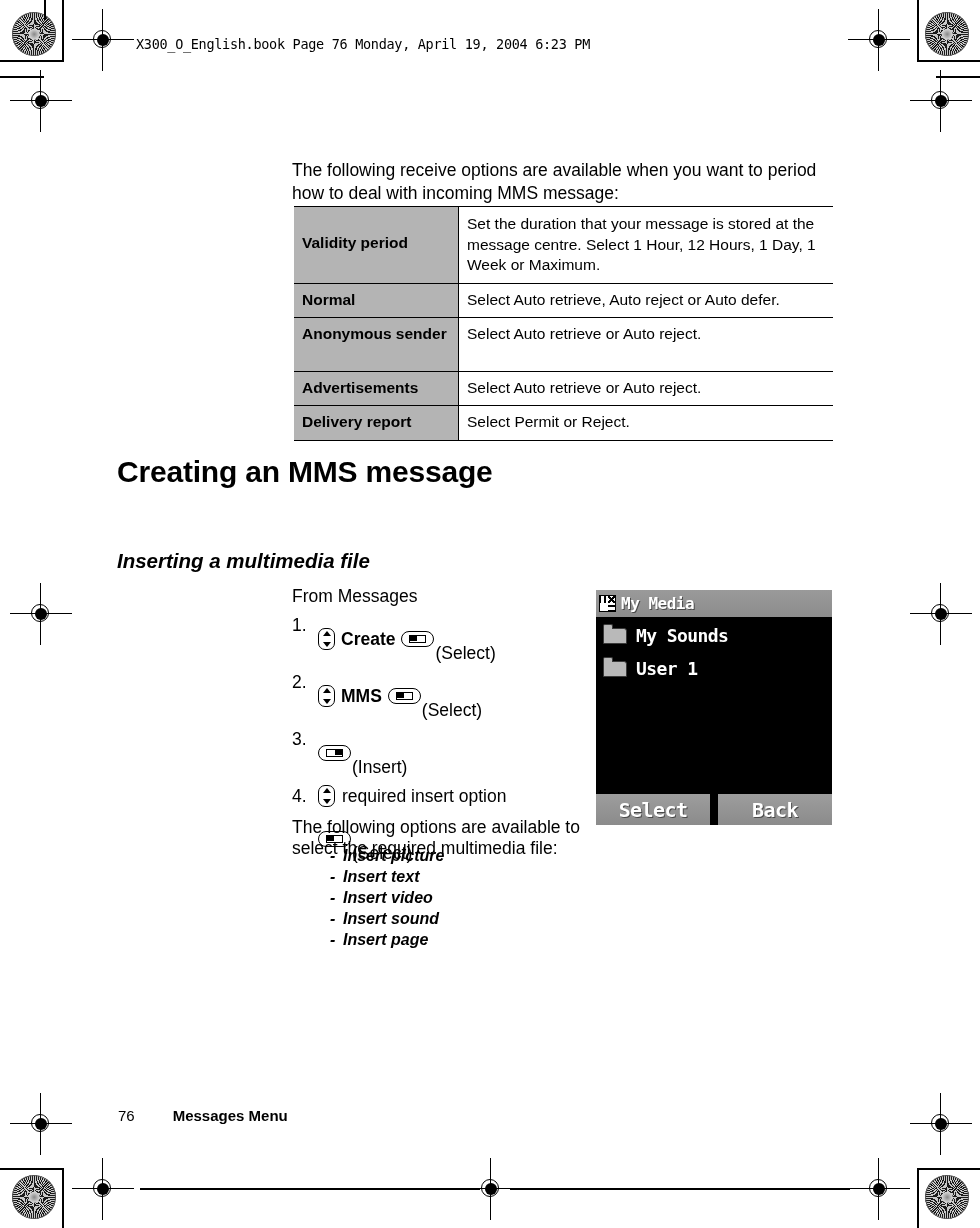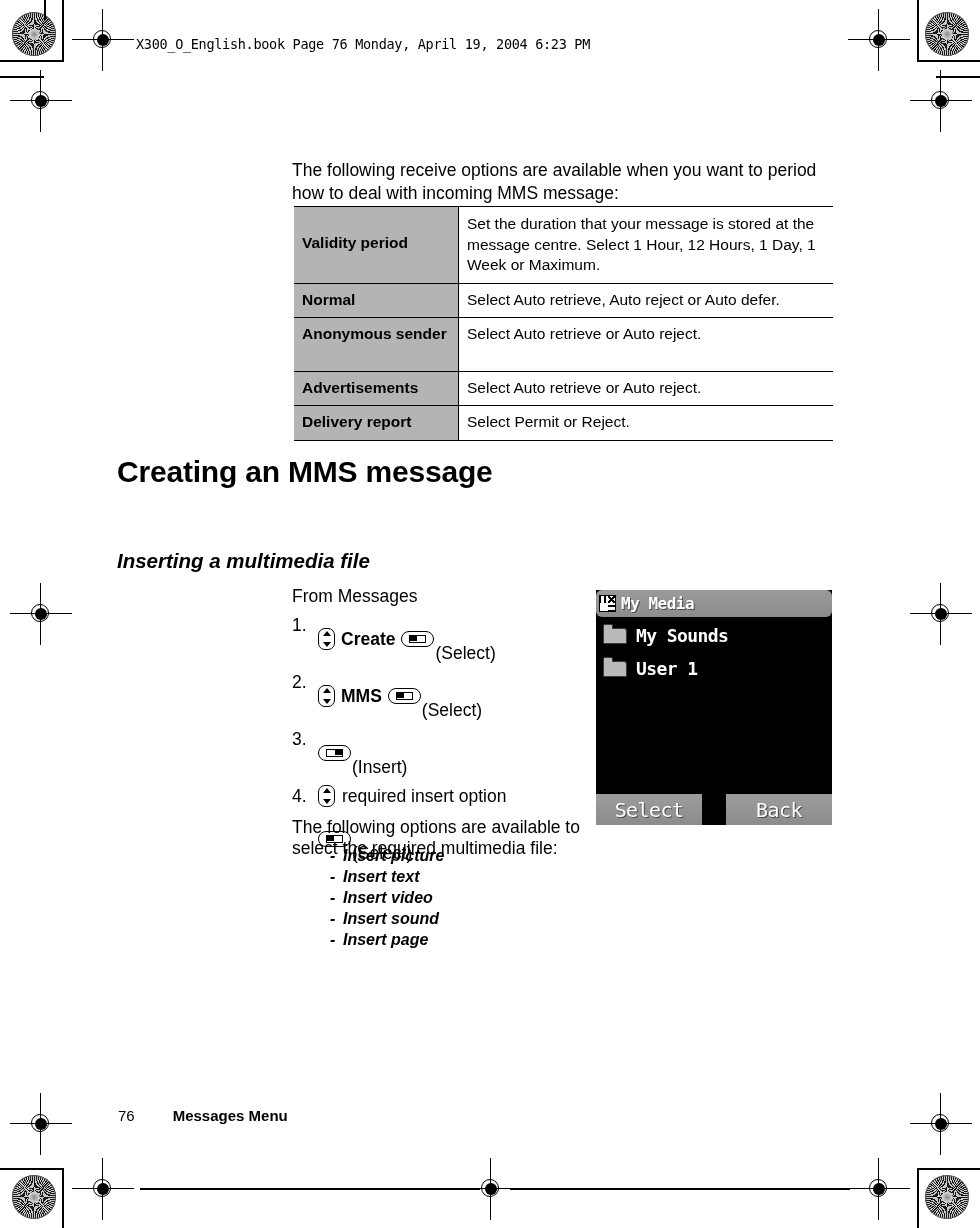--- a/index.html
+++ b/index.html
@@ -275,21 +275,20 @@
     font-family: "DejaVu Sans Mono", monospace;
     overflow: hidden;
   }
   .phone .titlebar {
     height: 27px;
     background: linear-gradient(#9a9a9a, #8c8c8c);
     display: flex;
     align-items: center;
     padding-left: 3px;
     box-sizing: border-box;
-    border-radius: 6px;
   }
   .phone .title-icon {
     width: 17px; height: 17px;
     background: #ffffff;
     position: relative;
     flex: 0 0 auto;
     margin-right: 5px;
     background-image:
       linear-gradient(90deg, #000 0 2px, transparent 2px 5px, #000 5px 7px, transparent 7px 100%),
       linear-gradient(0deg, #000 0 2px, transparent 2px 5px, #000 5px 7px, transparent 7px 100%);
@@ -402,26 +401,26 @@
   .phone .softbar {
     position: absolute;
     left: 0; bottom: 0;
     width: 100%;
     height: 31px;
     display: flex;
     justify-content: space-between;
     background: #000;
   }
   .phone .softbar .sk {
-    width: 106px;
+    width: 114px;
     height: 31px;
     background: linear-gradient(#9d9d9d, #8b8b8b);
     color: #ffffff;
     font-size: 20px;
-    font-weight: normal;
+    font-weight: bold;
     letter-spacing: -0.6px;
     display: flex;
     align-items: center;
     justify-content: center;
     text-shadow: 1px 1px 0 #4a4a4a;
   }
 
   
   .footer {
     position: absolute;

